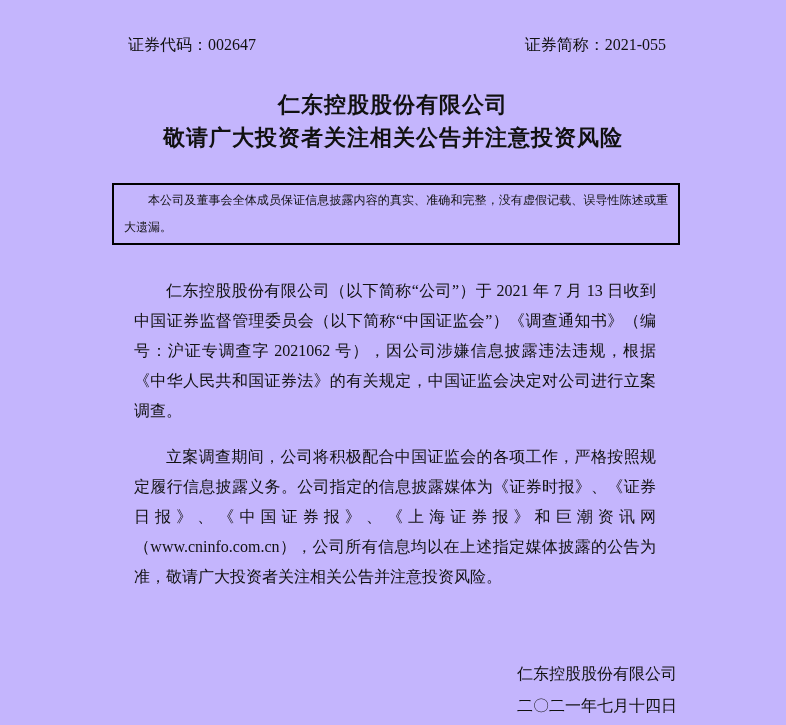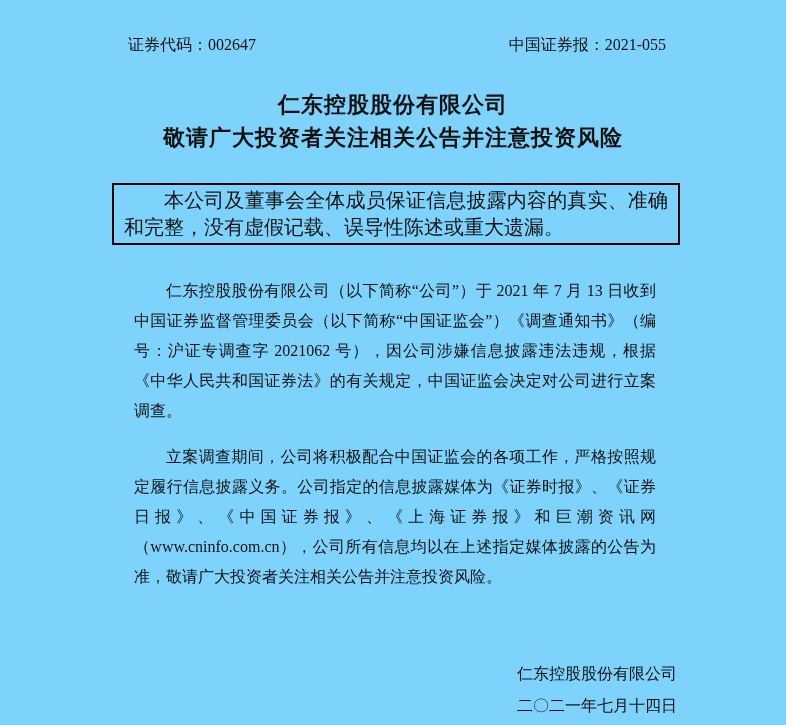--- a/index.html
+++ b/index.html
@@ -1,20 +1,20 @@
 <!DOCTYPE html>
 <html><head>
 <meta charset="utf-8">
 <style>
   html, body { margin: 0; padding: 0; background: #ffffff; }
   .page {
     position: relative;
     width: 786px;
     height: 725px;
-    background: #7dd3fc;
+    background: #c4b5fd;
     color: #111111;
     font-family: "Liberation Serif", "DejaVu Serif", serif;
     overflow: hidden;
   }
   .header-row {
     margin: 35px 120px 0 128px;
     display: flex;
     justify-content: space-between;
     font-size: 16px;
     line-height: 20px;
@@ -28,21 +28,21 @@
     font-size: 22px;
     line-height: 33px;
     letter-spacing: 1px;
   }
   .statement-box {
     box-sizing: border-box;
     margin: 29px 0 0 112px;
     width: 568px;
     border: 2px solid #000000;
     padding: 2px 10px;
-    font-size: 20px;
+    font-size: 12px;
     line-height: 27px;
     text-align: justify;
     text-indent: 2em;
   }
   .body-text {
     margin: 31px 114px 0 118px;
     font-size: 16px;
     line-height: 30px;
     text-align: justify;
   }
@@ -56,21 +56,21 @@
     white-space: nowrap;
   }
 </style>
 </head>
 <body>
 
 <div class="page">
 
   <div class="header-row">
     <span><span>证券代码：</span><span>002647</span></span>
-    <span><span>中国证券报：</span><span>2021-055</span></span>
+    <span><span>证券简称：</span><span>2021-055</span></span>
   </div>
 
   <div class="title-block">
     <div>仁东控股股份有限公司</div>
     <div>敬请广大投资者关注相关公告并注意投资风险</div>
   </div>
 
   <div class="statement-box">
     <span>本公司及董事会全体成员保证信息披露内容的真实、准确和完整，没有虚假记载、误导性陈述或重大遗漏。</span>
   </div>

